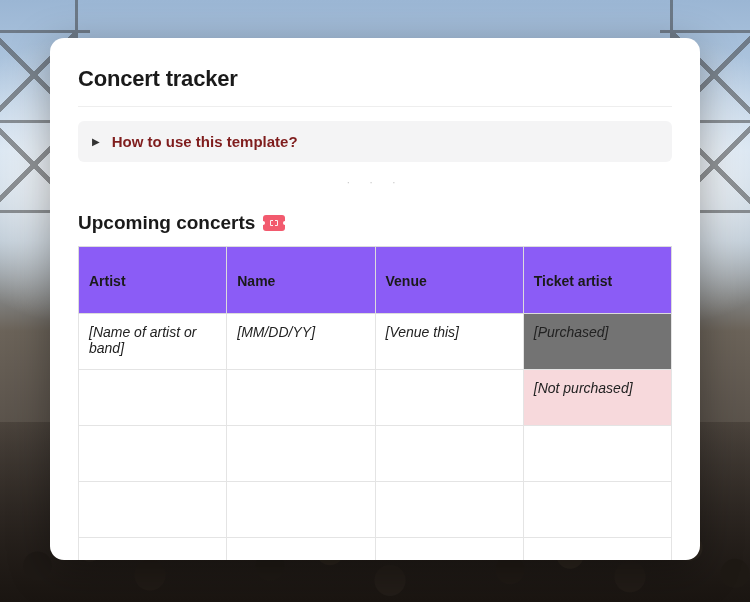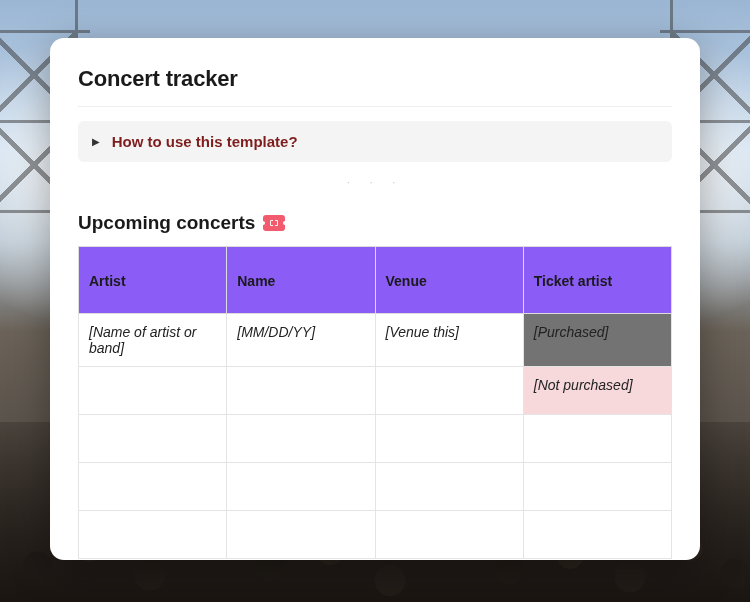--- a/index.html
+++ b/index.html
@@ -137,21 +137,21 @@
     text-align: left;
     font-weight: 700;
     color: #1a1a1a;
     padding: 26px 10px 24px 10px;
     border: 1px solid #dcdcdc;
     vertical-align: top;
   }
   table.grid td {
     border: 1px solid #e4e4e4;
     padding: 10px;
-    height: 48px;
+    height: 56px;
     vertical-align: top;
     font-style: italic;
     color: #222;
   }
   col.c-artist { width: 25%; }
   col.c-date   { width: 25%; }
   col.c-venue  { width: 25%; }
   col.c-status { width: 25%; }
 
   td.status-purchased { background: #737373; }

